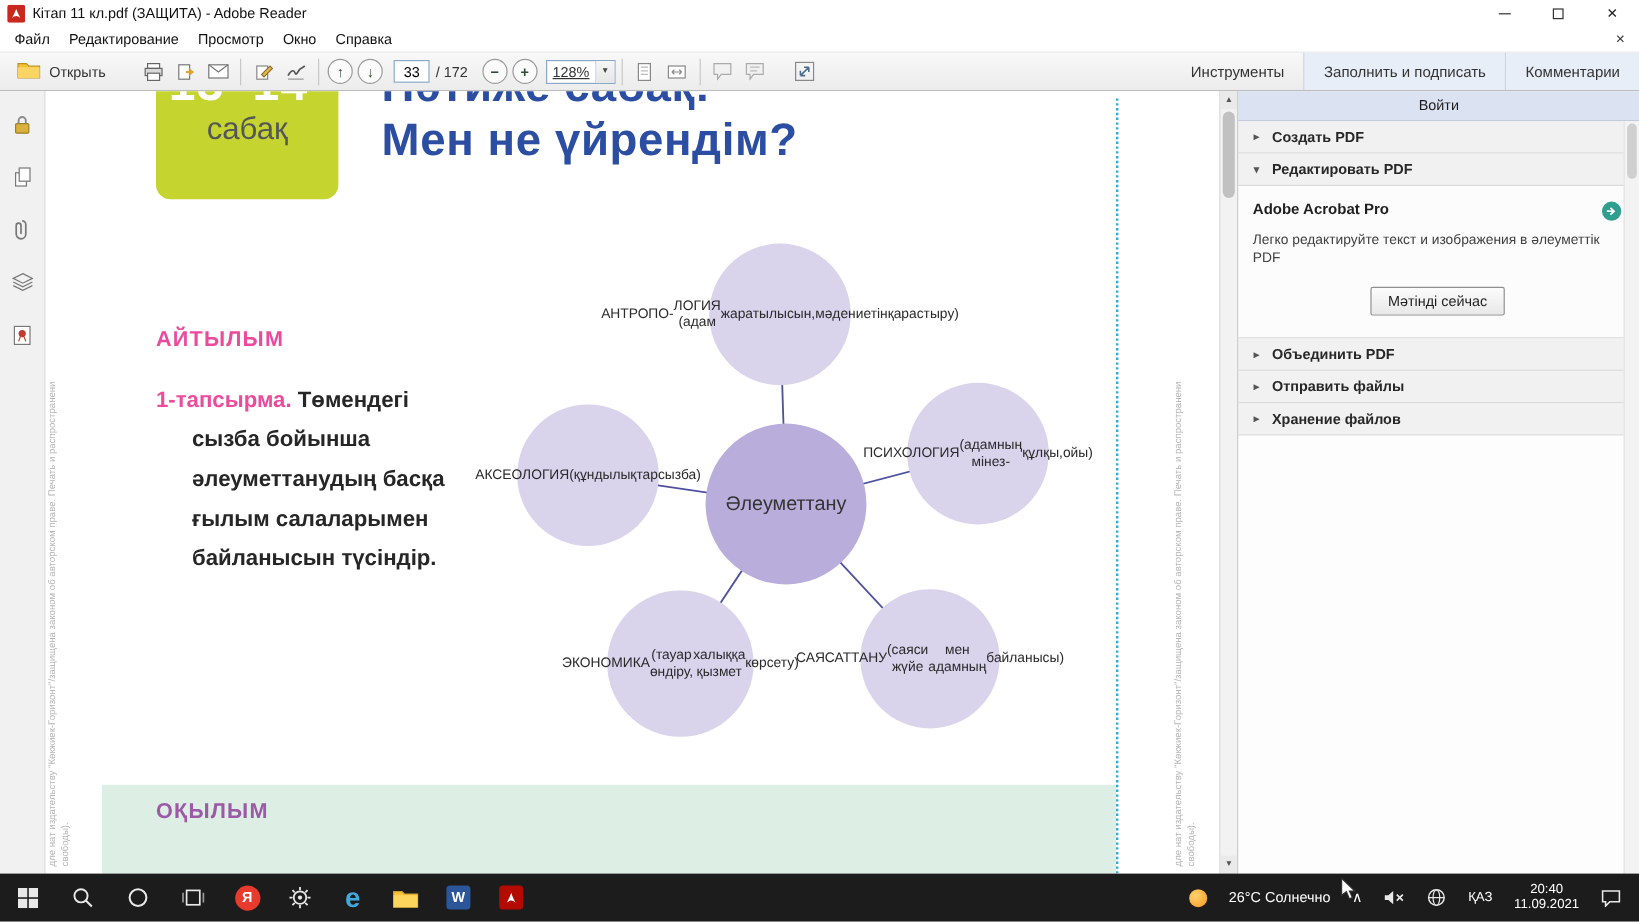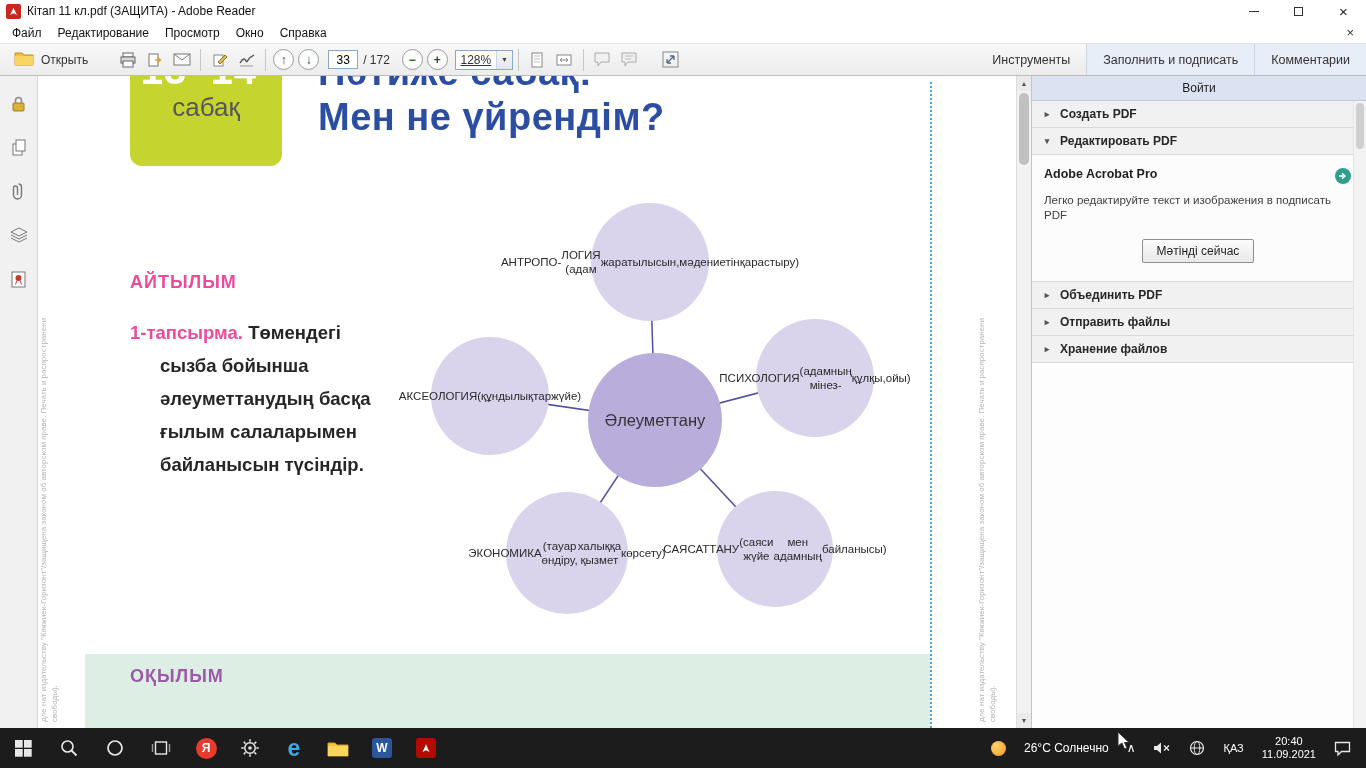--- a/index.html
+++ b/index.html
@@ -310,21 +310,21 @@
         <span>қарастыру)</span>
       </div>
       <div class="node" style="left:718px; top:243px; width:118px; height:118px;">
         <span>ПСИХОЛОГИЯ</span>
         <span>(адамның мінез-</span>
         <span>құлқы,ойы)</span>
       </div>
       <div class="node" style="left:393px; top:261px; width:118px; height:118px;">
         <span>АКСЕОЛОГИЯ</span>
         <span>(құндылықтар</span>
-        <span>жүйе)</span>
+        <span>сызба)</span>
       </div>
       <div class="node node-center" style="left:550px; top:277px; width:134px; height:134px;">
         <span>Әлеуметтану</span>
       </div>
       <div class="node" style="left:468px; top:416px; width:122px; height:122px;">
         <span>ЭКОНОМИКА</span>
         <span>(тауар өндіру,</span>
         <span>халыққа қызмет</span>
         <span>көрсету)</span>
       </div>
@@ -363,21 +363,21 @@
       <div class="promo">
         <div class="promo-head">
           <span class="promo-title">Adobe Acrobat Pro</span>
           <span class="promo-icon">
               <svg width="18" height="18">
                 <circle cx="9" cy="9" r="8" fill="#2f9e8f"></circle>
                 <path d="M5 9 h5 M8 6.2 l3 2.8 -3 2.8" stroke="#fff" fill="none" stroke-width="1.5"></path>
               </svg>
             </span>
         </div>
-        <div class="promo-body">Легко редактируйте текст и изображения в подписать PDF</div>
+        <div class="promo-body">Легко редактируйте текст и изображения в әлеуметтік PDF</div>
         <button class="promo-cta">Мәтінді сейчас</button>
       </div>
 
       <div class="psec">
         <span class="caret">▸</span>
         <span>Объединить PDF</span>
       </div>
       <div class="psec">
         <span class="caret">▸</span>
         <span>Отправить файлы</span>

